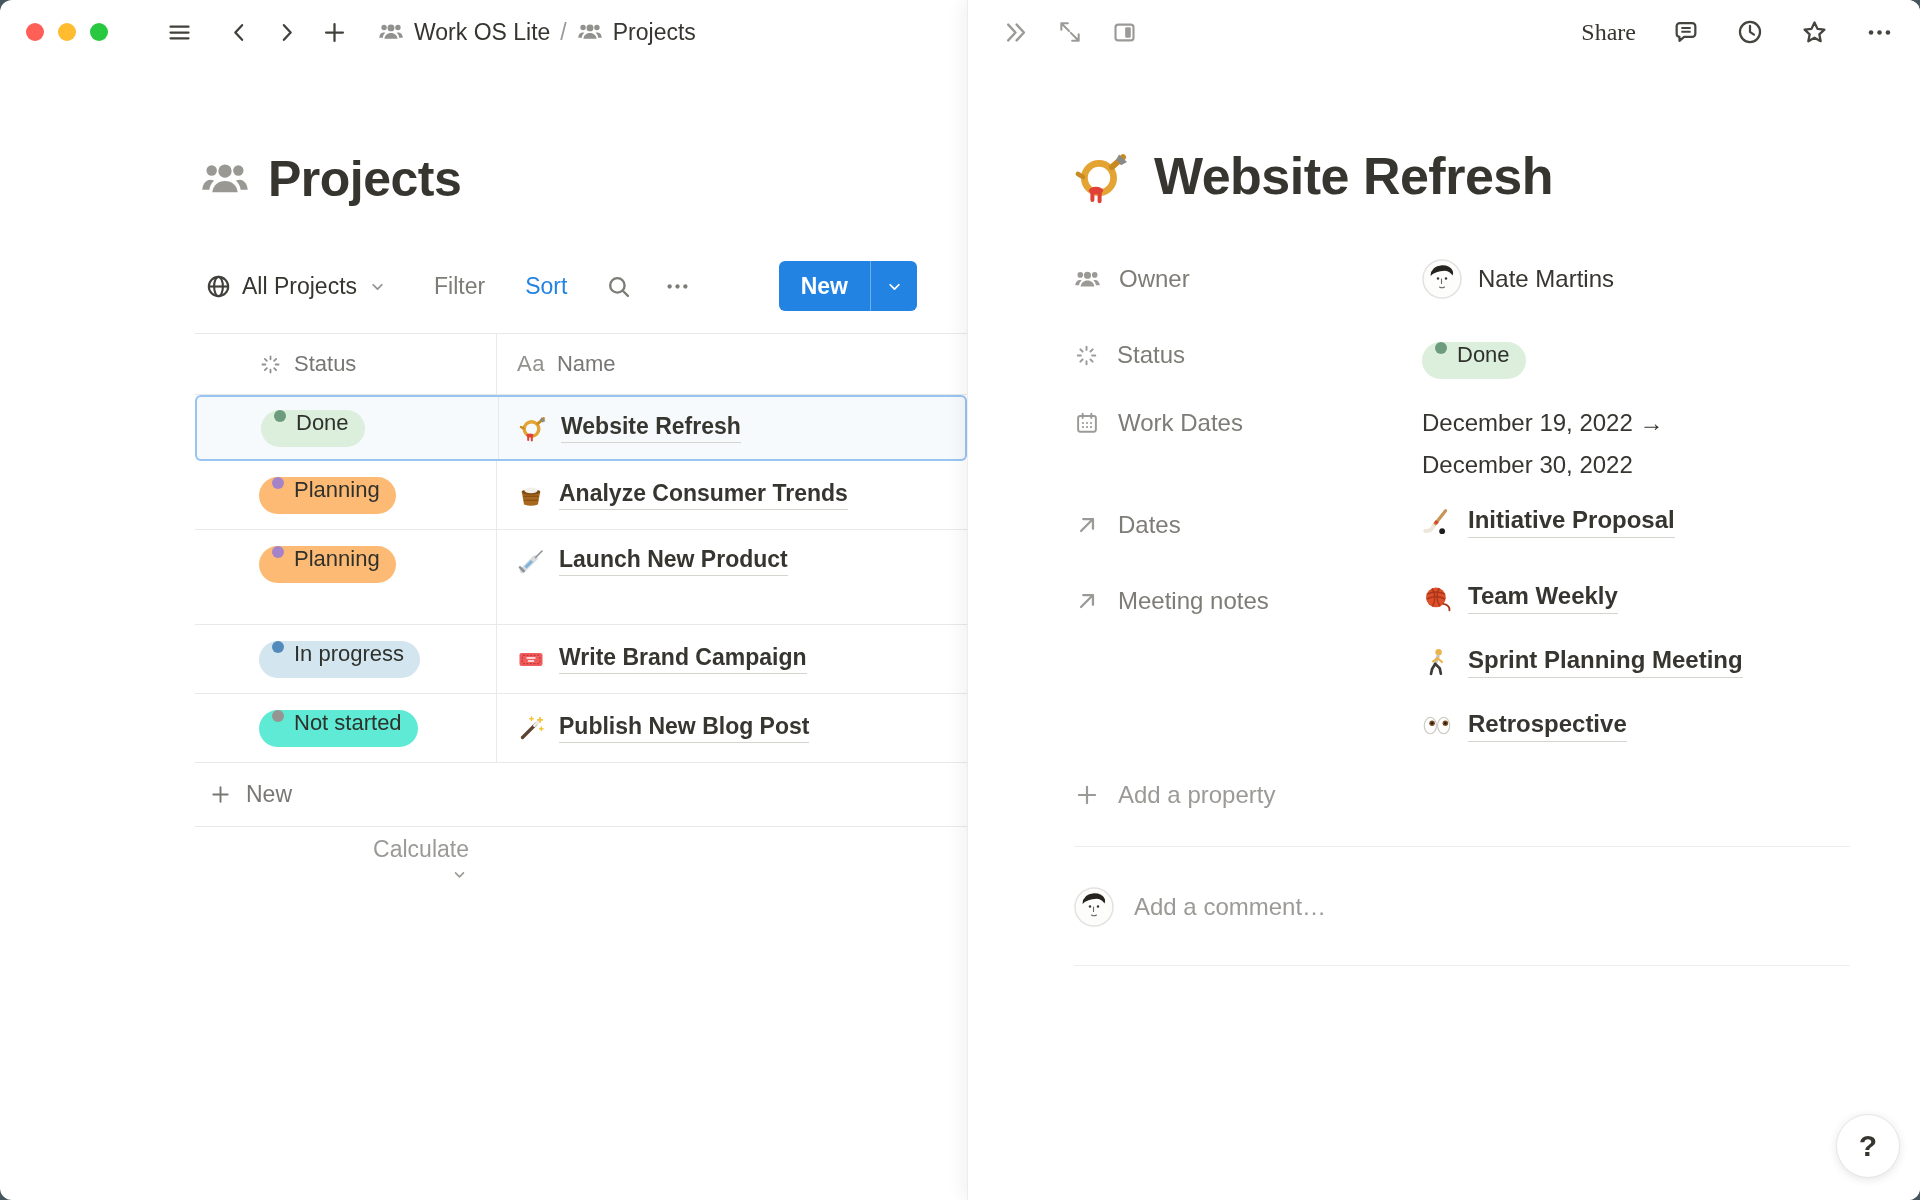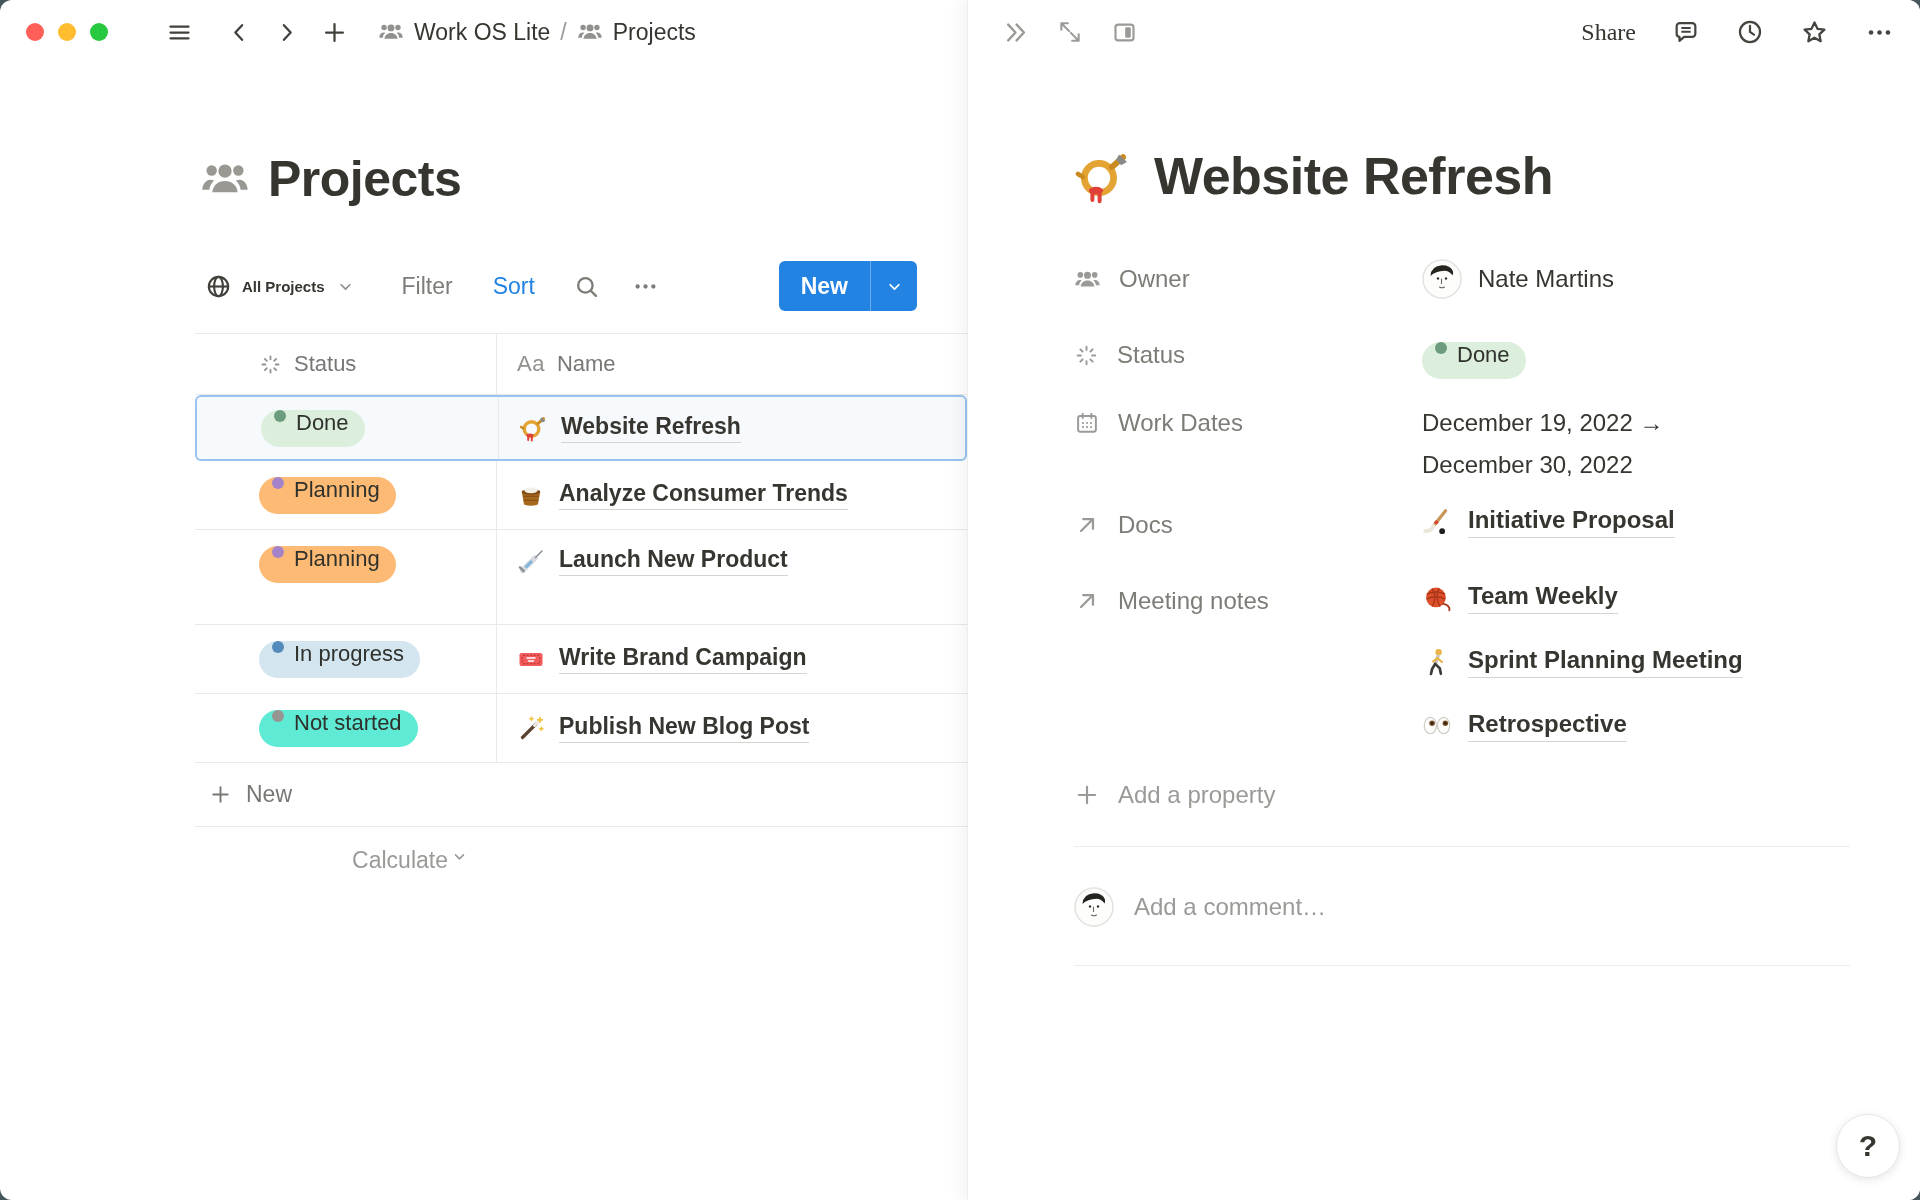--- a/index.html
+++ b/index.html
@@ -39,21 +39,21 @@
   }
   .page-title-left .ttl { font-size:50px; font-weight:700; letter-spacing:-0.5px; color:#37352F; }
   .big-people { color:#9A9893; }
 
   
   .toolbar {
     position:absolute; top:260px; left:205px; width:712px; height:52px;
     display:flex; align-items:center;
   }
   .view-sel { display:flex; align-items:center; gap:10px; }
-  .view-sel .lbl { font-size:15px; font-weight:700; color:#37352F; }
+  .view-sel .lbl { font-size:23px; font-weight:400; color:#37352F; }
   .tool-txt { font-size:23px; }
   .filter { color:#7E7C77; margin-left:46px; }
   .sort { color:#2383E2; margin-left:40px; }
   .search-ic { color:#7E7C77; margin-left:38px; }
   .dots-ic { color:#7E7C77; margin-left:32px; }
   .new-btn {
     position:absolute; right:0; top:1px; height:50px;
     display:flex; align-items:center; background:#2383E2; border-radius:6px;
     color:#fff; cursor:pointer;
   }
@@ -95,22 +95,22 @@
   .page-link {
     font-size:23px; font-weight:600; color:#37352F;
     border-bottom:1.5px solid #D6D4CE; padding-bottom:2px; cursor:pointer;
   }
   .newrow {
     display:flex; align-items:center; height:64px; border-bottom:1px solid #E9E9E7;
     color:#787774; font-size:23px; padding-left:14px; gap:14px; cursor:pointer;
   }
   .calcrow { display:flex; height:66px; align-items:center; }
   .calcrow .inner {
-    width:302px; display:flex; justify-content:flex-end; align-items:flex-start; gap:2px;
-    padding-right:28px; color:#9B9A97; font-size:23px; cursor:pointer;
+    width:302px; display:flex; justify-content:flex-end; align-items:flex-end; gap:2px;
+    padding-right:28px; color:#9B9A97; font-size:23px; cursor:pointer;flex-direction:column;
   }
 
   
   .peek {
     position:absolute; left:967px; top:0; width:953px; height:1200px;
     background:#fff; border-left:1px solid #EDEDEC;
     box-shadow:-6px 0 16px rgba(0,0,0,0.05);
   }
   .peek-topbar { height:64px; display:flex; align-items:center; padding:0 26px 0 34px; }
   .peek-topbar .lgroup { display:flex; align-items:center; gap:28px; color:#9B9A97; }
@@ -606,21 +606,21 @@
         </div>
       </div>
 
       <div class="prow top mt10">
         <div class="plabel" style="padding-top:8px">
           <span class="pic">
               <svg width="26" height="26" viewBox="0 0 24 24">
                 <use href="#ic-arrowUR"></use>
               </svg>
             </span>
-          <span>Docs</span>
+          <span>Dates</span>
         </div>
         <div class="pvalue linklist">
           <div class="linkrow">
             <svg class="emoji" viewBox="0 0 28 28">
                 <use href="#em-hockey-stick"></use>
               </svg>
             <span class="doclink">Initiative Proposal</span>
           </div>
         </div>
       </div>

